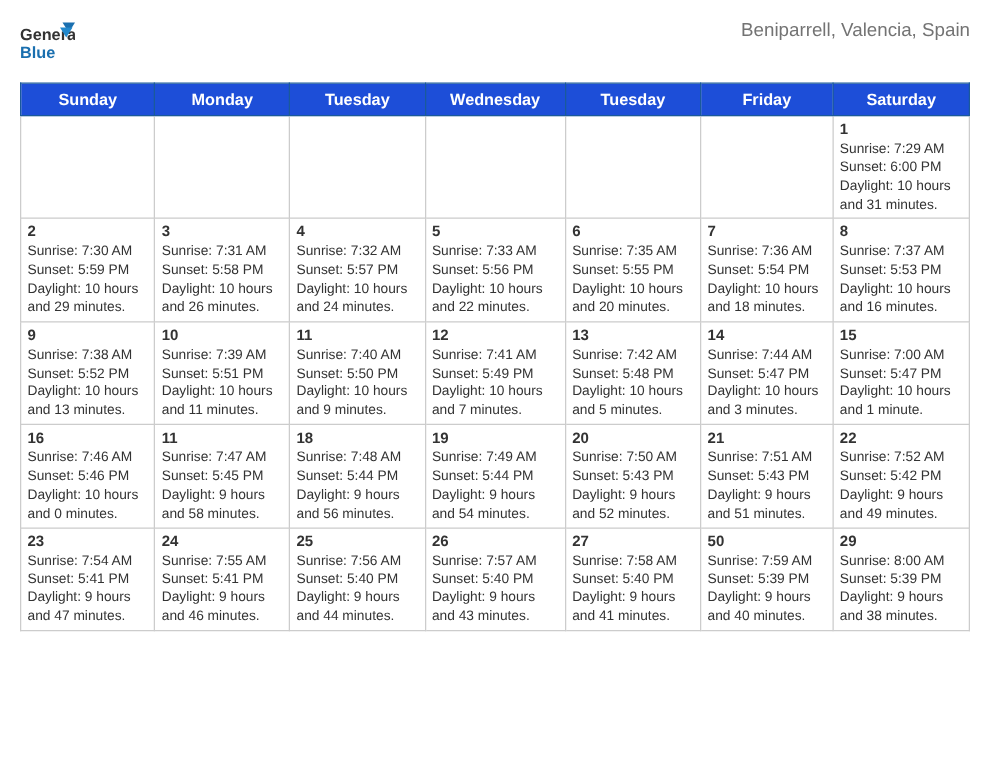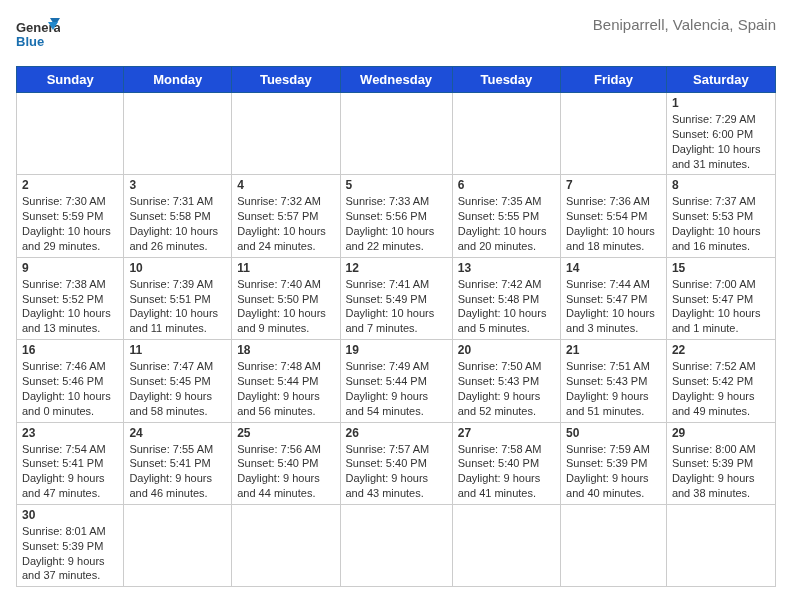--- a/index.html
+++ b/index.html
@@ -296,29 +296,15 @@
 Sunset: 5:39 PM
 Daylight: 9 hours and 40 minutes.</div>
           </td>
           <td>
             <span class="day-number">29</span>
             <div class="day-info">Sunrise: 8:00 AM
 Sunset: 5:39 PM
 Daylight: 9 hours and 38 minutes.</div>
           </td>
         </tr>
-        <tr>
-          <td>
-            <span class="day-number">30</span>
-            <div class="day-info">Sunrise: 8:01 AM
-Sunset: 5:39 PM
-Daylight: 9 hours and 37 minutes.</div>
-          </td>
-          <td class="empty-cell"></td>
-          <td class="empty-cell"></td>
-          <td class="empty-cell"></td>
-          <td class="empty-cell"></td>
-          <td class="empty-cell"></td>
-          <td class="empty-cell"></td>
-        </tr>
       </tbody>
   </table>
 </div>
 
 </body></html>

